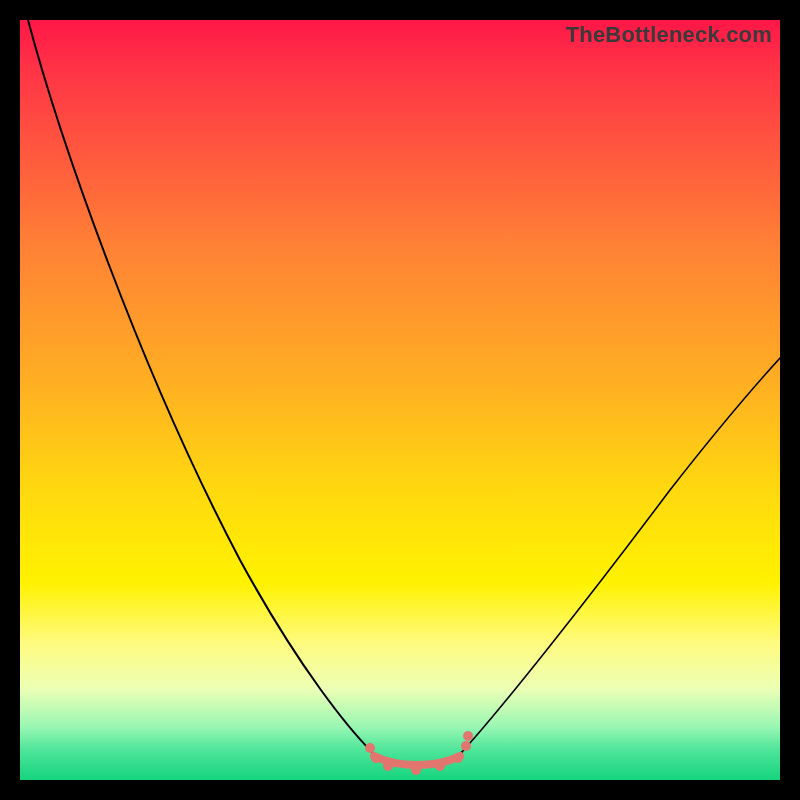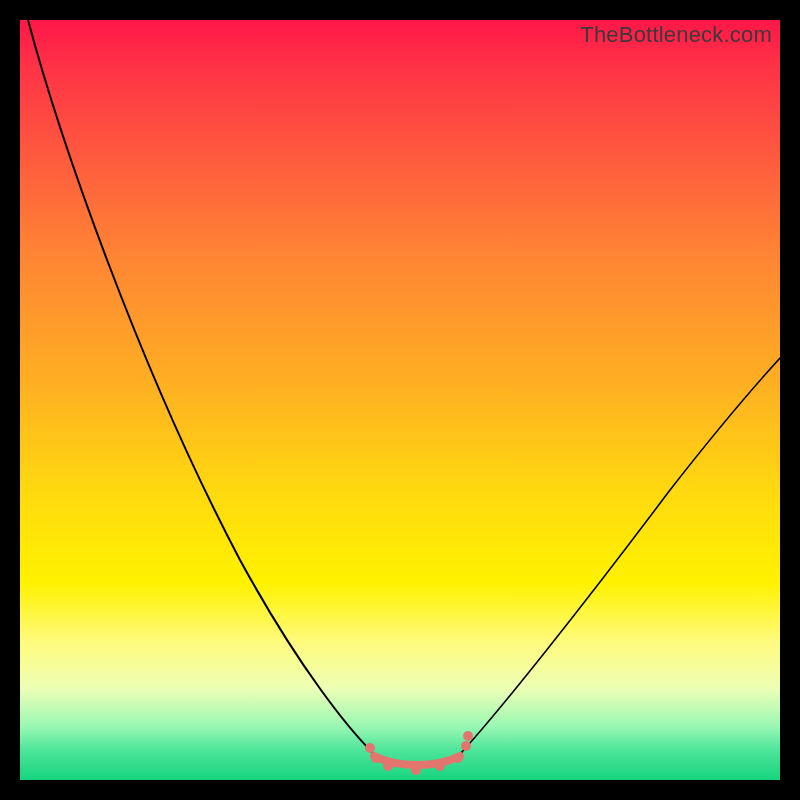--- a/index.html
+++ b/index.html
@@ -31,21 +31,21 @@
       #4fe59a 96%,
       #16d47e 100%
     );
   }
   .watermark {
     position: absolute;
     top: 2px;
     right: 8px;
     font-family: Arial, Helvetica, sans-serif;
     font-size: 22px;
-    font-weight: 400;
+    font-weight: 700;
     color: #3a3a3a;
     letter-spacing: 0.2px;
     user-select: none;
   }
   svg.curve-layer {
     position: absolute;
     left: 0;
     top: 0;
     width: 760px;
     height: 760px;

